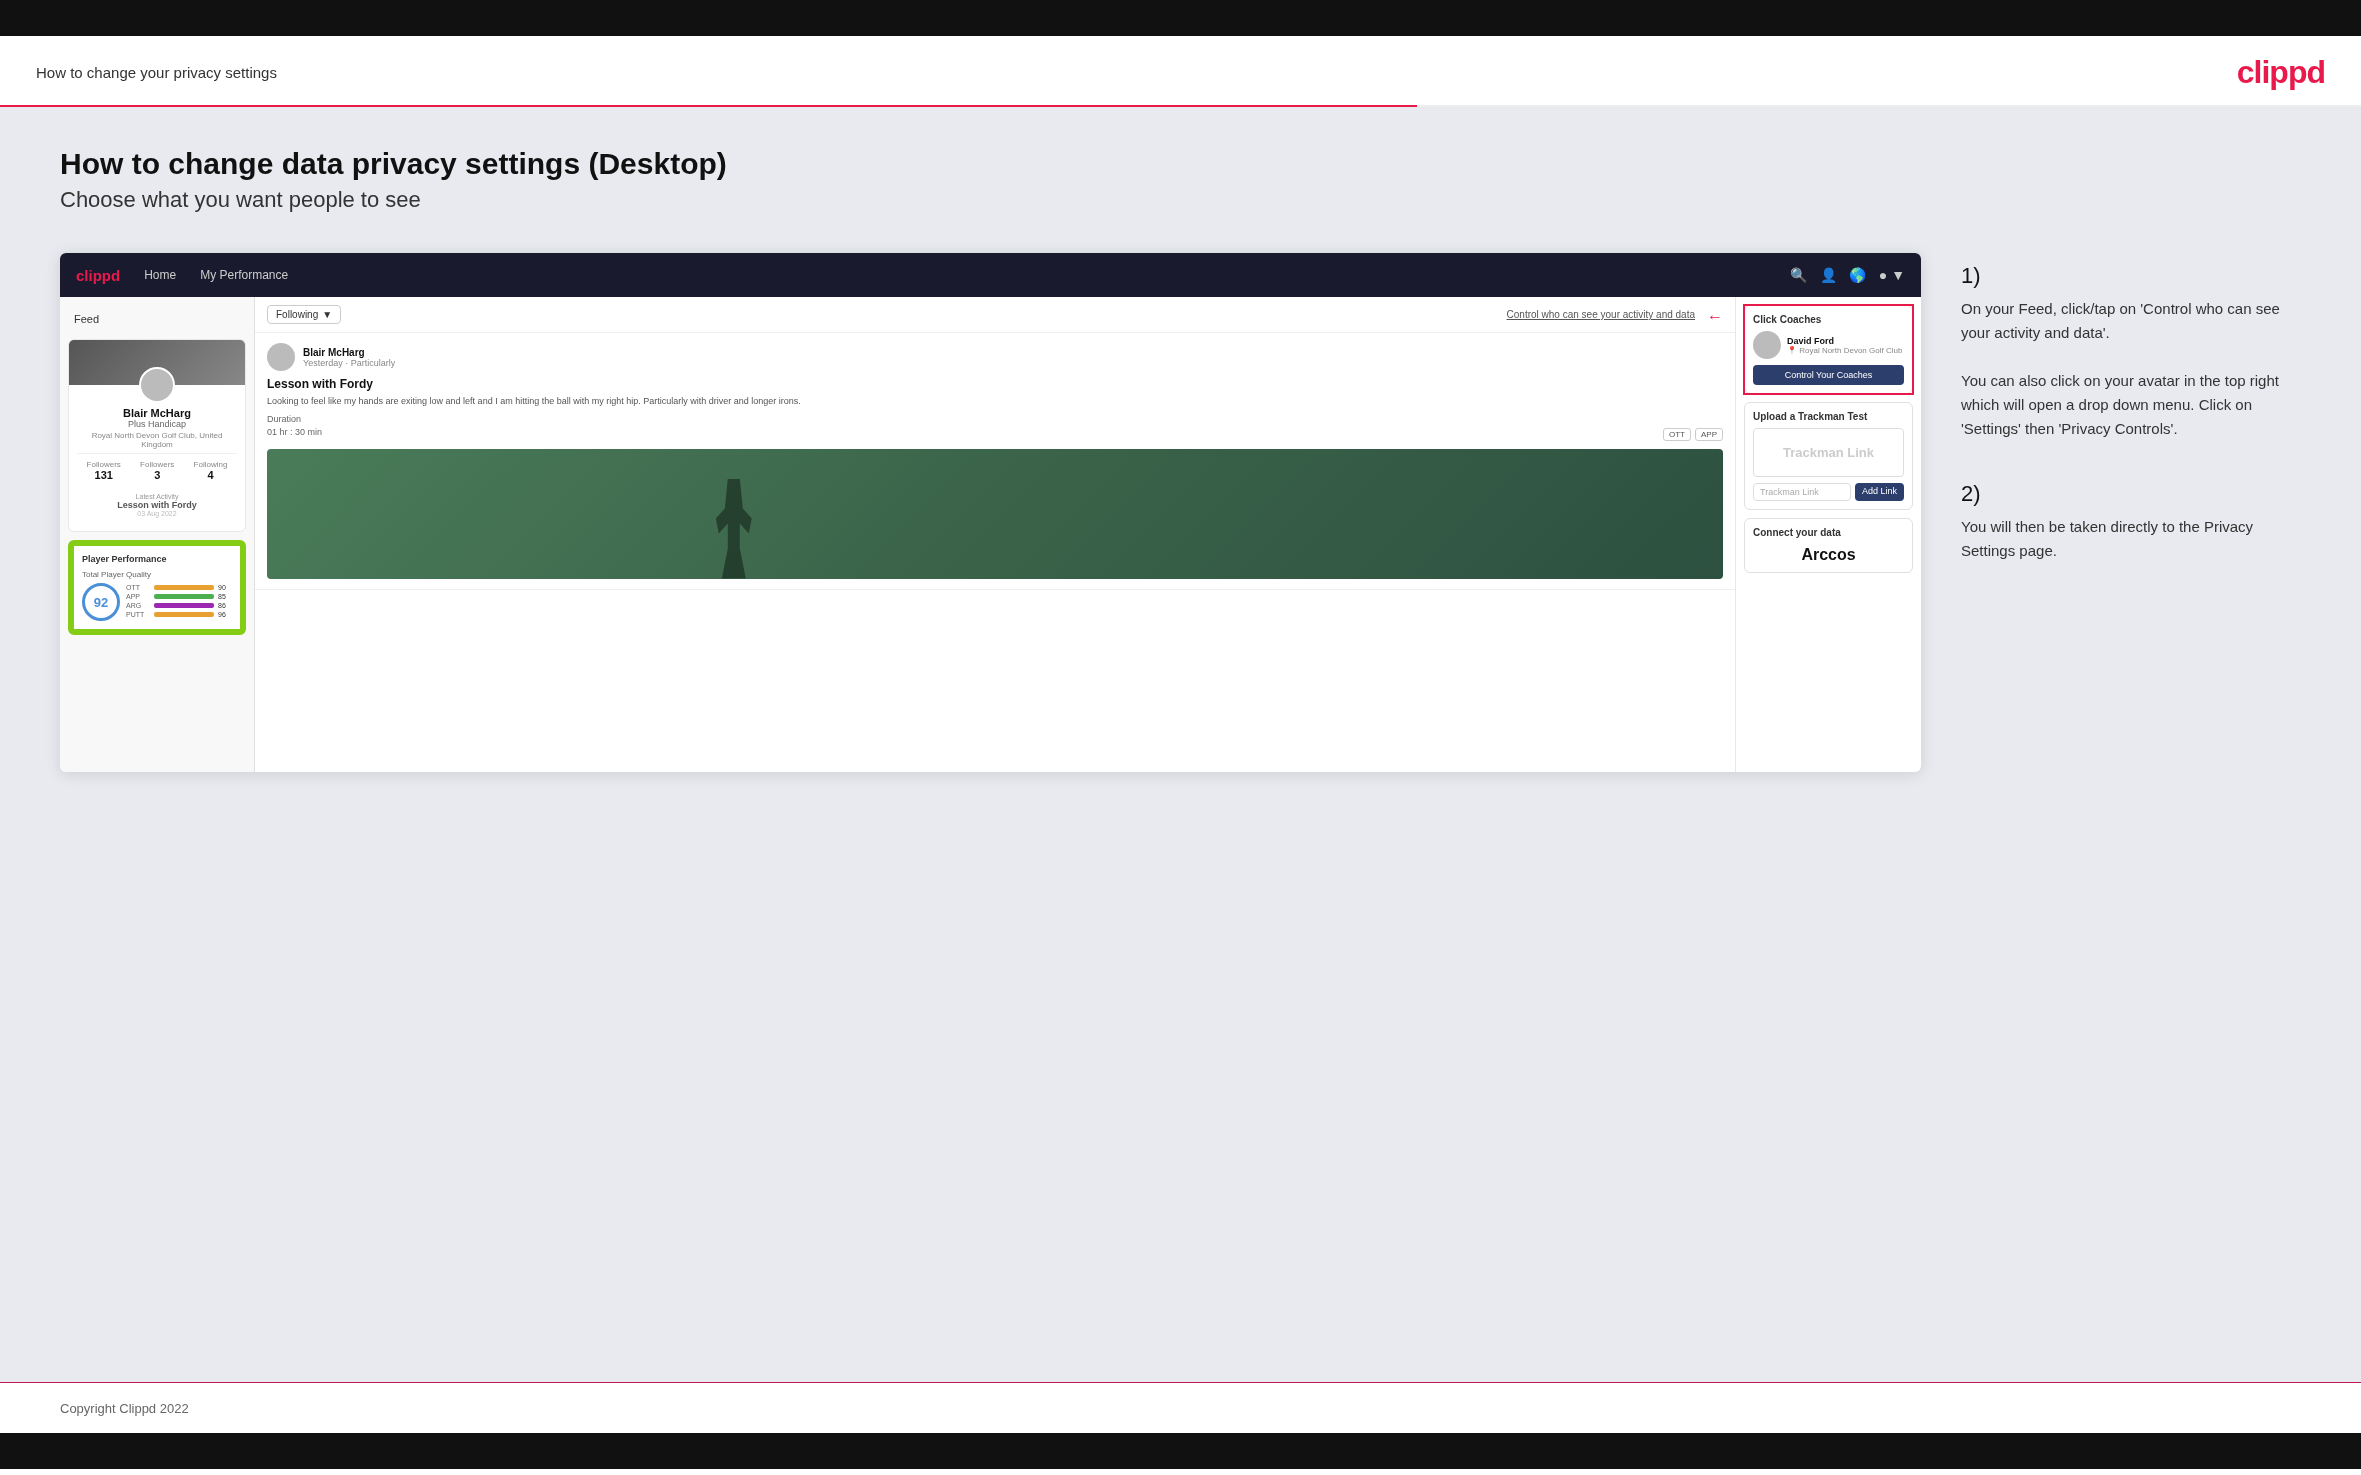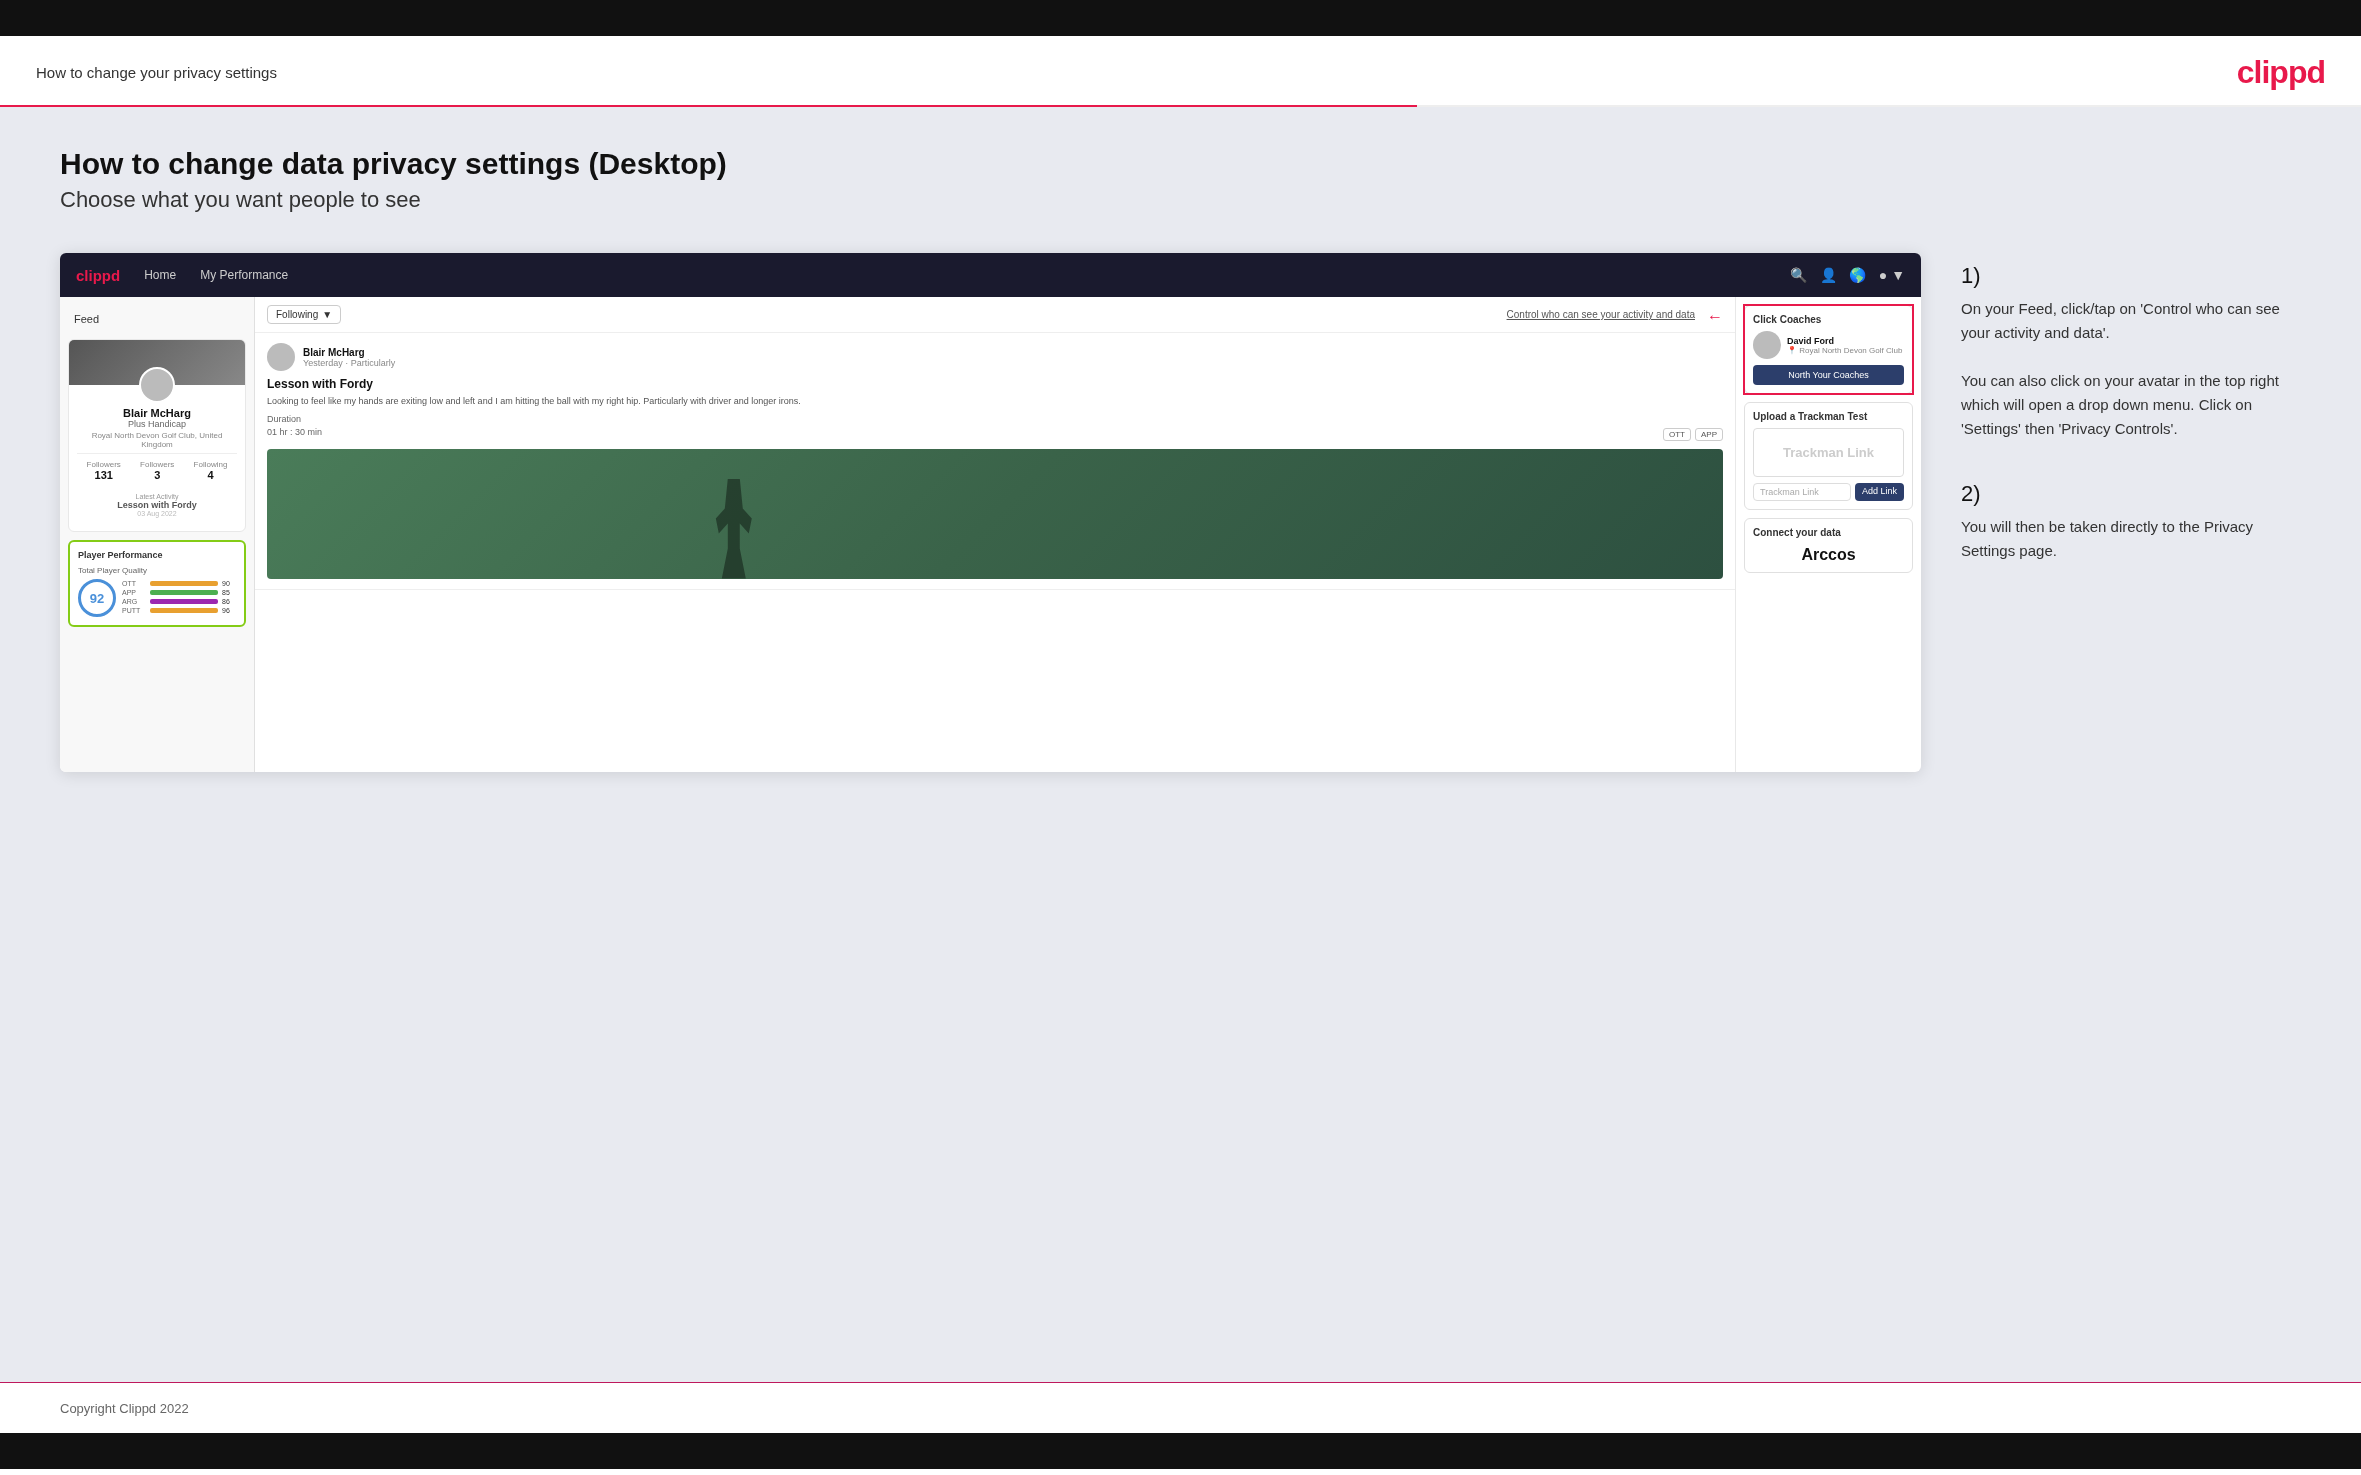--- a/index.html
+++ b/index.html
@@ -195,21 +195,21 @@
     .latest-activity-date {
       color: #bbb;
       font-size: 7px;
     }
 
     
     .player-perf {
       background: #fff;
       margin: 8px;
       border-radius: 6px;
-      border: 2px solid #84cc16;
+      border: 6px solid #84cc16;
       padding: 8px;
     }
     .perf-title {
       font-size: 9px;
       font-weight: 600;
       color: #333;
       margin-bottom: 6px;
     }
     .perf-quality {
       font-size: 8px;
@@ -664,21 +664,21 @@
               <div class="coach-item">
                 <div class="coach-avatar"></div>
                 <div>
                   <div class="coach-name">David Ford</div>
                   <div class="coach-club">
                     <span>📍</span>
                     <span>Royal North Devon Golf Club</span>
                   </div>
                 </div>
               </div>
-              <div class="manage-coaches-btn">North Your Coaches</div>
+              <div class="manage-coaches-btn">Control Your Coaches</div>
             </div>
 
             <div class="trackman-box">
               <div class="trackman-title">Upload a Trackman Test</div>
               <div class="trackman-link-placeholder">Trackman Link</div>
               <div class="trackman-input-row">
                 <div class="trackman-input">Trackman Link</div>
                 <div class="add-link-btn">Add Link</div>
               </div>
             </div>

